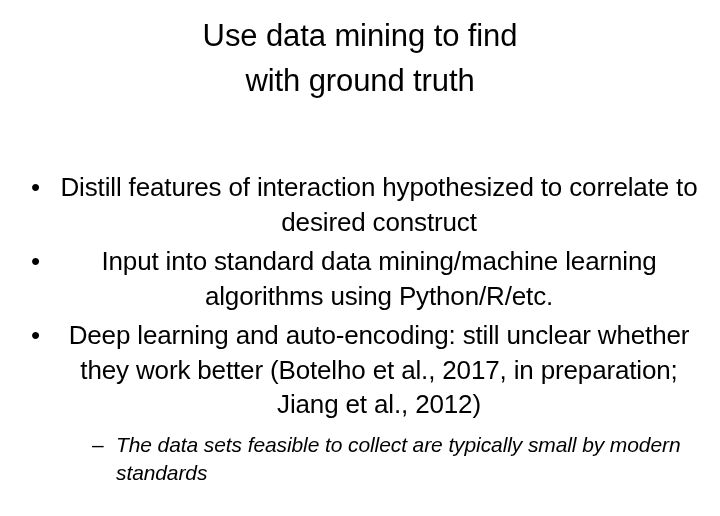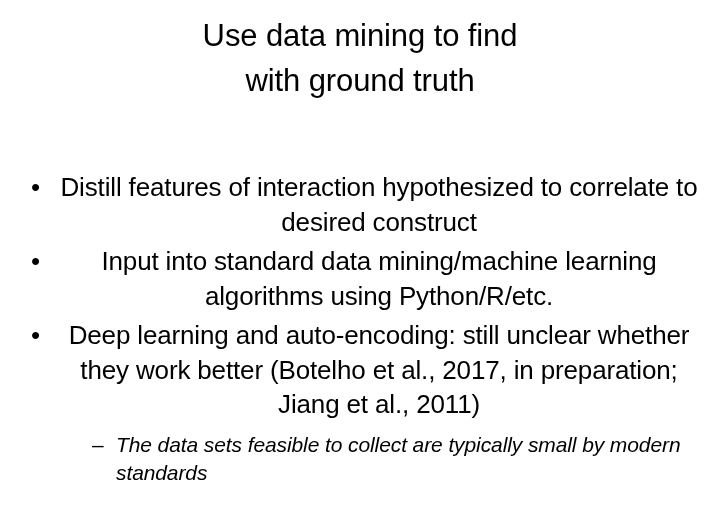--- a/index.html
+++ b/index.html
@@ -118,21 +118,21 @@
       <span class="bullet-text">Distill features of interaction hypothesized to correlate to desired construct</span>
     </div>
 
     <div class="bullet-item">
       <span class="bullet-marker">•</span>
       <span class="bullet-text">Input into standard data mining/machine learning algorithms using Python/R/etc.</span>
     </div>
 
     <div class="bullet-item">
       <span class="bullet-marker">•</span>
-      <span class="bullet-text">Deep learning and auto-encoding: still unclear whether they work better (Botelho et al., 2017, in preparation; Jiang et al., 2011)</span>
+      <span class="bullet-text">Deep learning and auto-encoding: still unclear whether they work better (Botelho et al., 2017, in preparation; Jiang et al., 2012)</span>
 
       <div class="sub-bullet-list">
         <div class="sub-bullet-item">
           <span class="sub-bullet-marker">–</span>
           <span class="sub-bullet-text">The data sets feasible to collect are typically small by modern standards</span>
         </div>
       </div>
     </div>
 
   </div>

